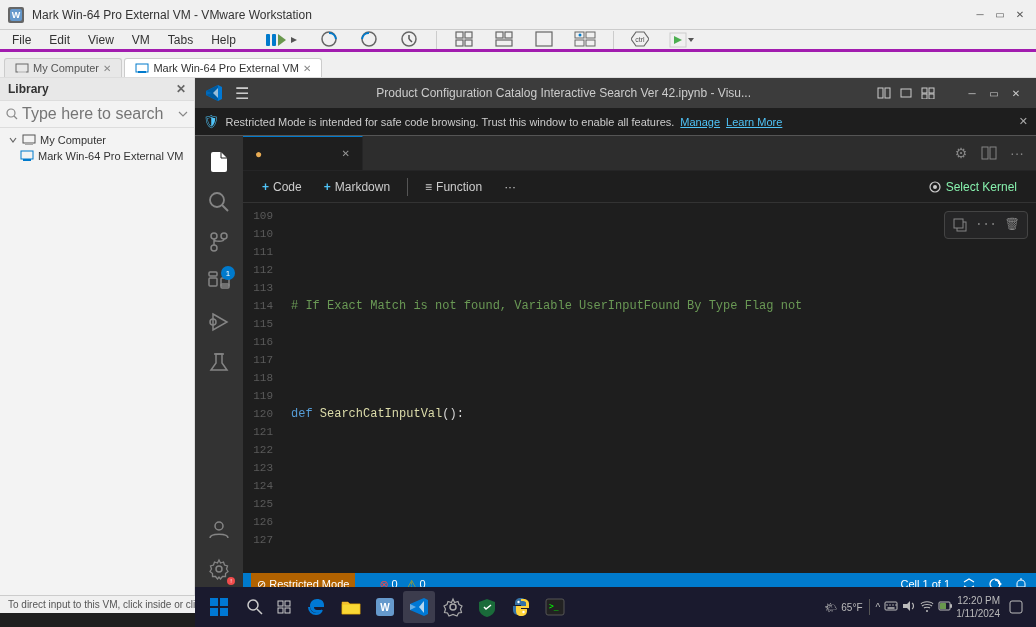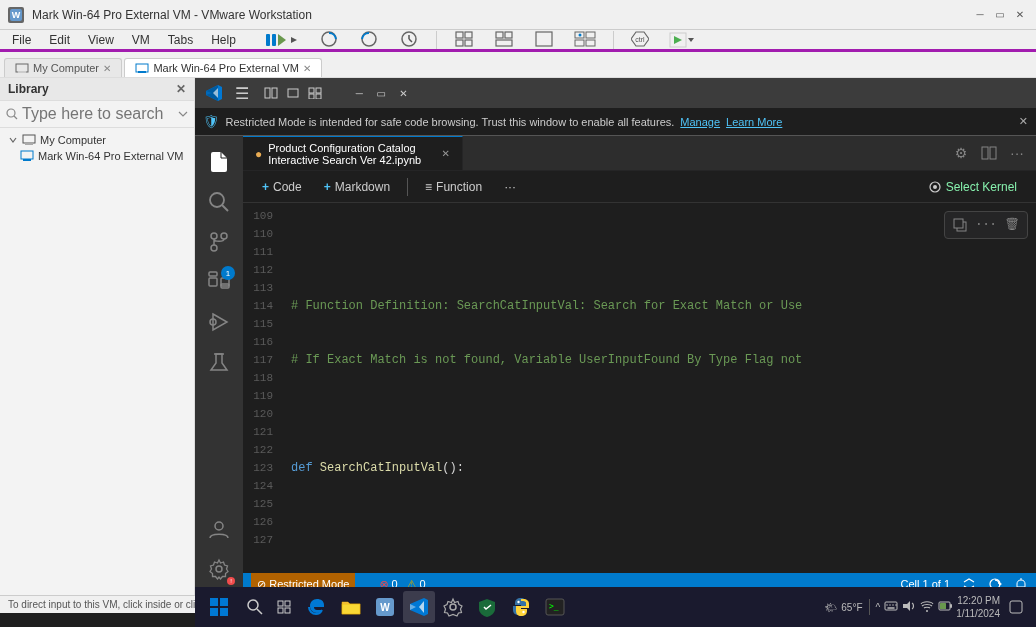--- a/index.html
+++ b/index.html
@@ -637,20 +637,21 @@
       <div class="vscode-titlebar">
         <div class="vscode-logo">
           <svg width="18" height="18" viewBox="0 0 18 18">
             <path d="M13 1 L17 3 L17 15 L13 17 L1 11 L1 7 Z" fill="#0078d4"></path>
             <path d="M13 1 L13 17 L1 11 L1 7 Z" fill="#005ba1"></path>
             <path d="M1 7 L7 9 L1 11 Z" fill="#0078d4" opacity="0.5"></path>
             <path d="M13 4 L8 9 L13 14 Z" fill="white" opacity="0.6"></path>
           </svg>
         </div>
         <div class="vscode-hamburger">☰</div>
+        <div class="vscode-title-text">Product Configuration Catalog Interactive Search Ver 42.ipynb - Visu...</div>
         <div class="vscode-win-controls">
           <div class="vscode-win-btn">
             <svg width="14" height="12" viewBox="0 0 14 12">
               <rect x="1" y="1" width="5" height="10" fill="none" stroke="#ccc" stroke-width="1"></rect>
               <rect x="8" y="1" width="5" height="10" fill="none" stroke="#ccc" stroke-width="1"></rect>
             </svg>
           </div>
           <div class="vscode-win-btn">
             <svg width="12" height="10" viewBox="0 0 12 10">
               <rect x="1" y="1" width="10" height="8" fill="none" stroke="#ccc" stroke-width="1"></rect>
@@ -737,21 +738,20 @@
             </svg>
             <span style="position:absolute;bottom:2px;right:2px;width:8px;height:8px;background:#f14c4c;border-radius:50%;display:flex;align-items:center;justify-content:center;font-size:6px;color:white;">!</span>
           </div>
         </div>
 
         <div class="editor-area">
 
           <div class="editor-tabs-bar">
             <div class="editor-tab active">
               <span class="tab-icon">●</span>
-              <span>Product Configuration Catalog Interactive Search Ver 42.ipynb</span>
               <span class="tab-close-btn">✕</span>
             </div>
             <div class="tab-actions">
               <div class="tab-action-btn">⚙</div>
               <div class="tab-action-btn">
                 <svg width="16" height="14" viewBox="0 0 16 14">
                   <rect x="1" y="1" width="6" height="12" fill="none" stroke="currentColor" stroke-width="1"></rect>
                   <rect x="9" y="1" width="6" height="12" fill="none" stroke="currentColor" stroke-width="1"></rect>
                 </svg>
               </div>
@@ -814,21 +814,20 @@
                 <div class="line-num">121</div>
                 <div class="line-num">122</div>
                 <div class="line-num">123</div>
                 <div class="line-num">124</div>
                 <div class="line-num">125</div>
                 <div class="line-num">126</div>
                 <div class="line-num">127</div>
               </div>
               <div class="code-content">
                 <div class="code-line"></div>
-                <div class="code-line"><span class="c-comment"># Function Definition: SearchCatInputVal: Search for Exact Match or Use</span></div>
                 <div class="code-line"><span class="c-comment"># If Exact Match is not found, Variable UserInputFound By Type Flag not</span></div>
                 <div class="code-line"></div>
                 <div class="code-line"><span class="c-keyword">def </span><span class="c-func">SearchCatInputVal</span><span class="c-text">():</span></div>
                 
                 
                 
                 
                 
                 
                 

